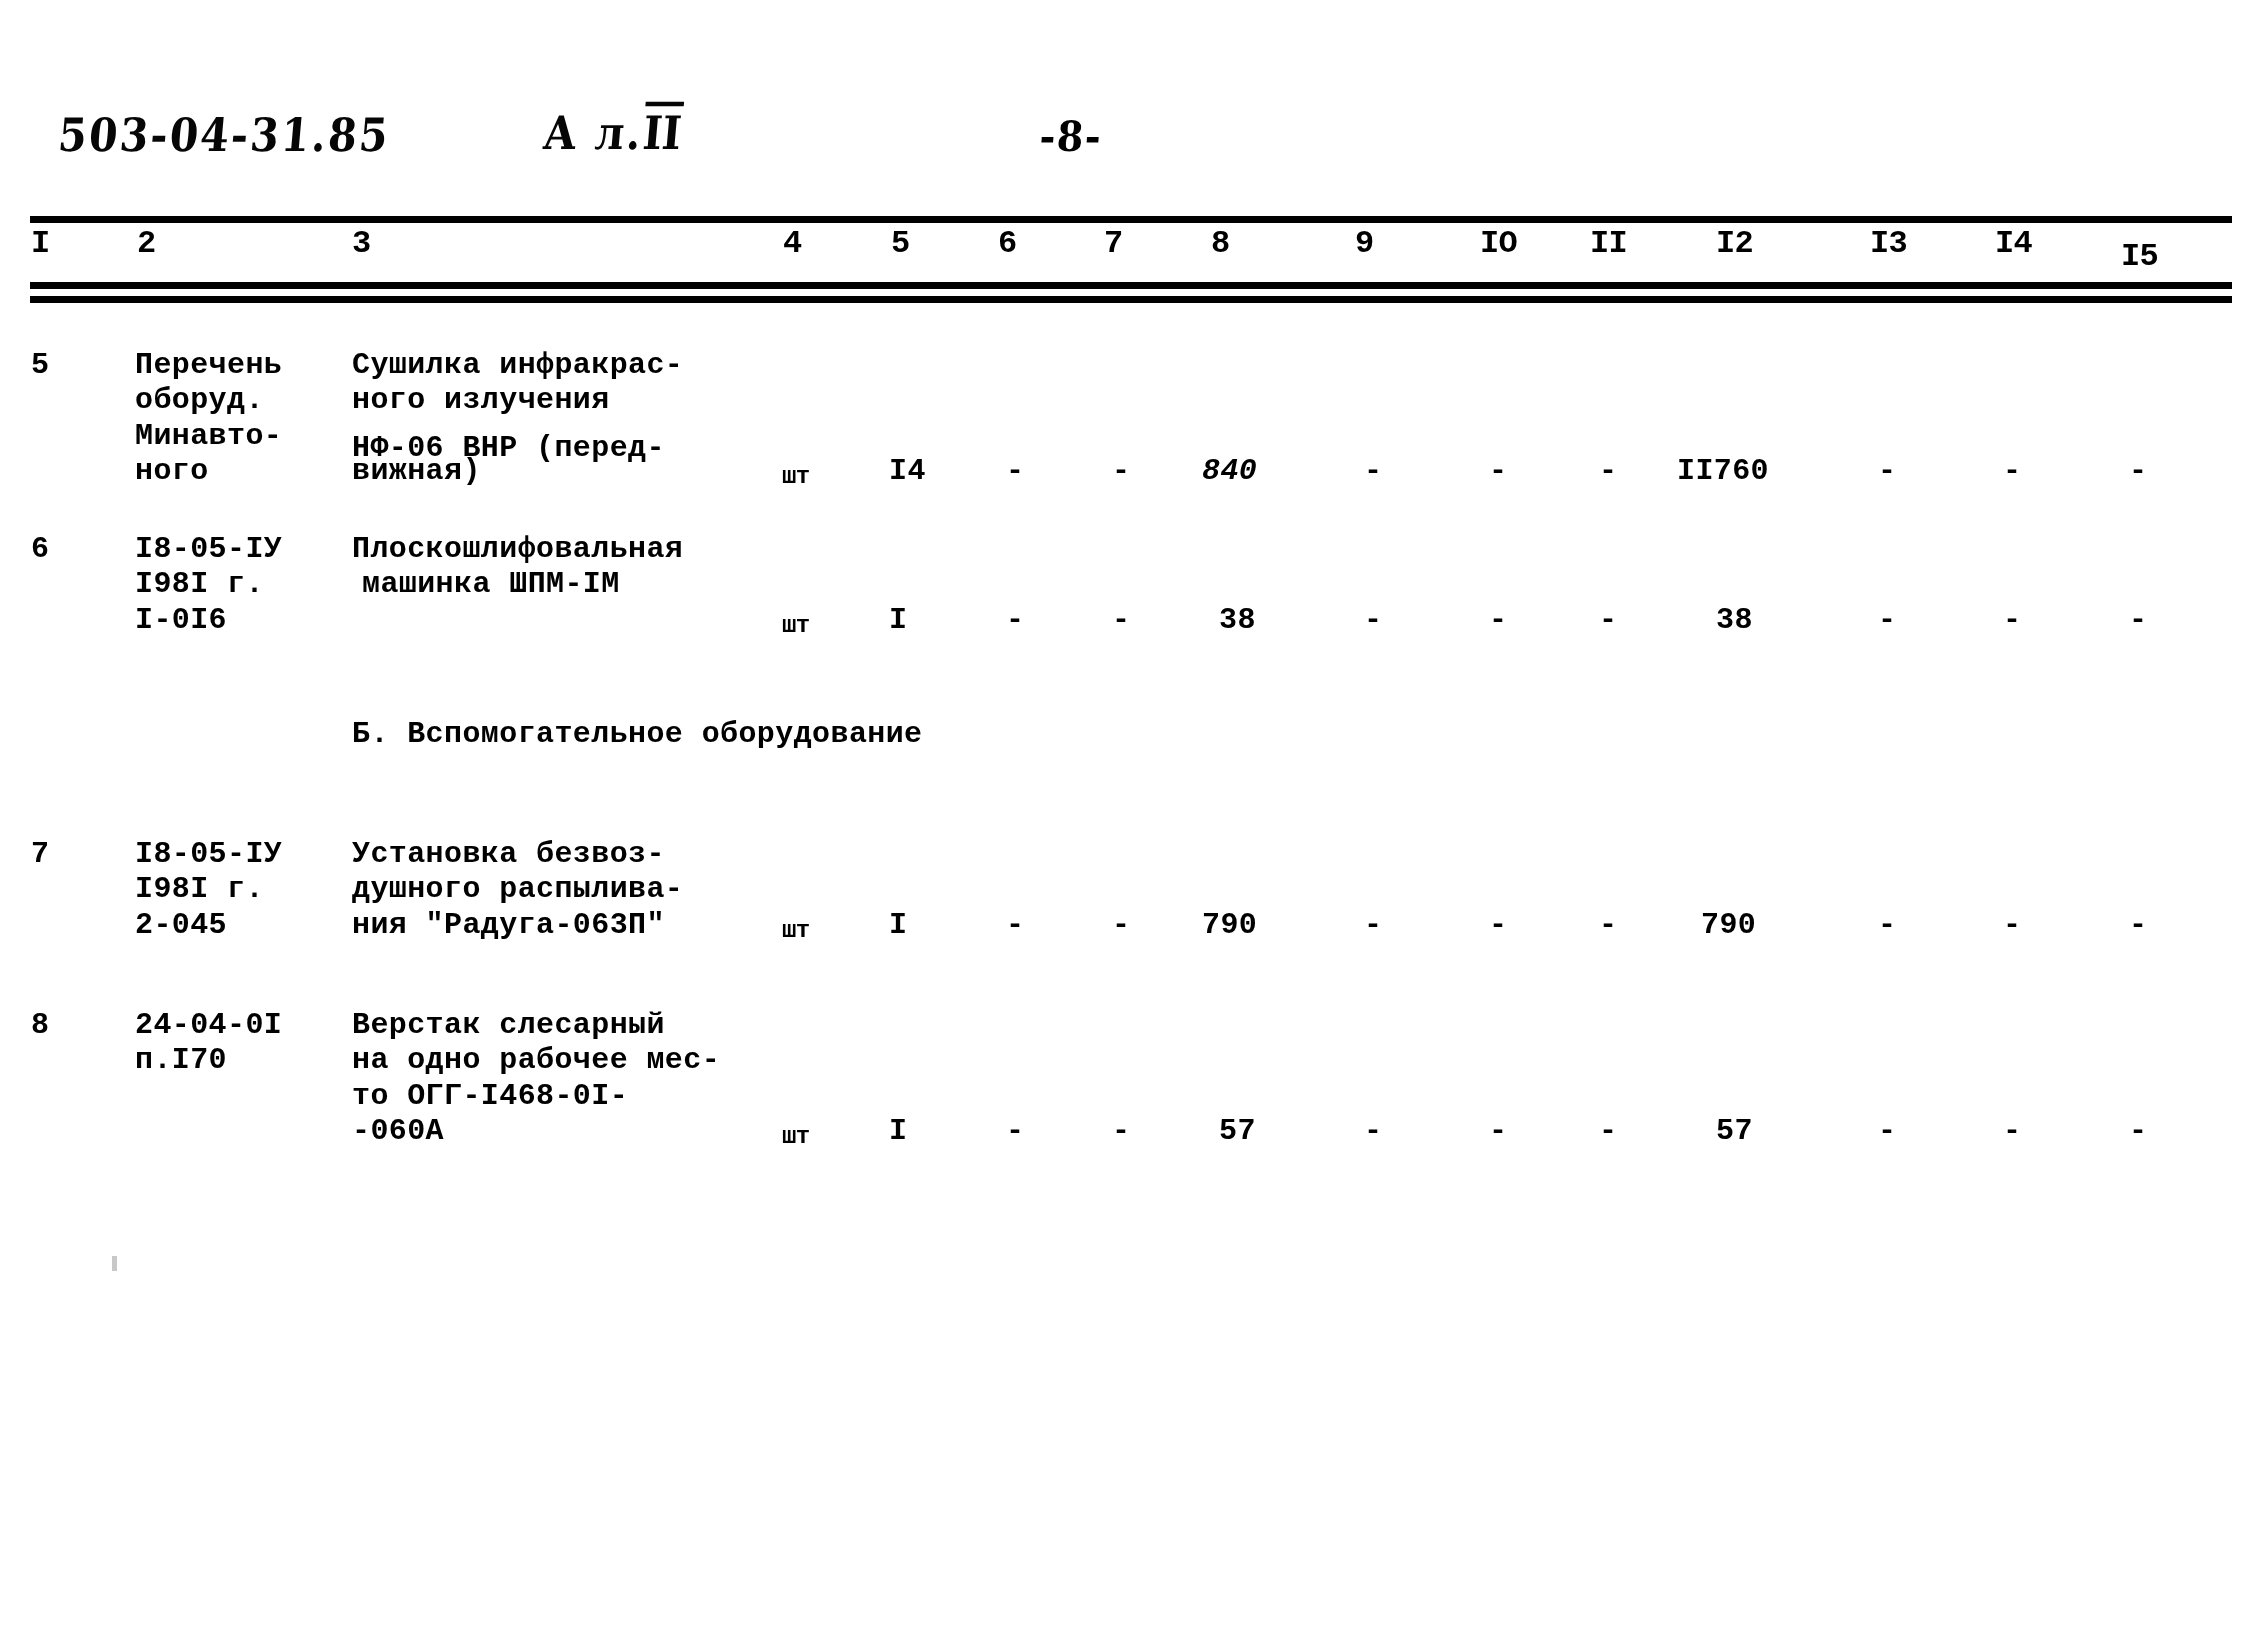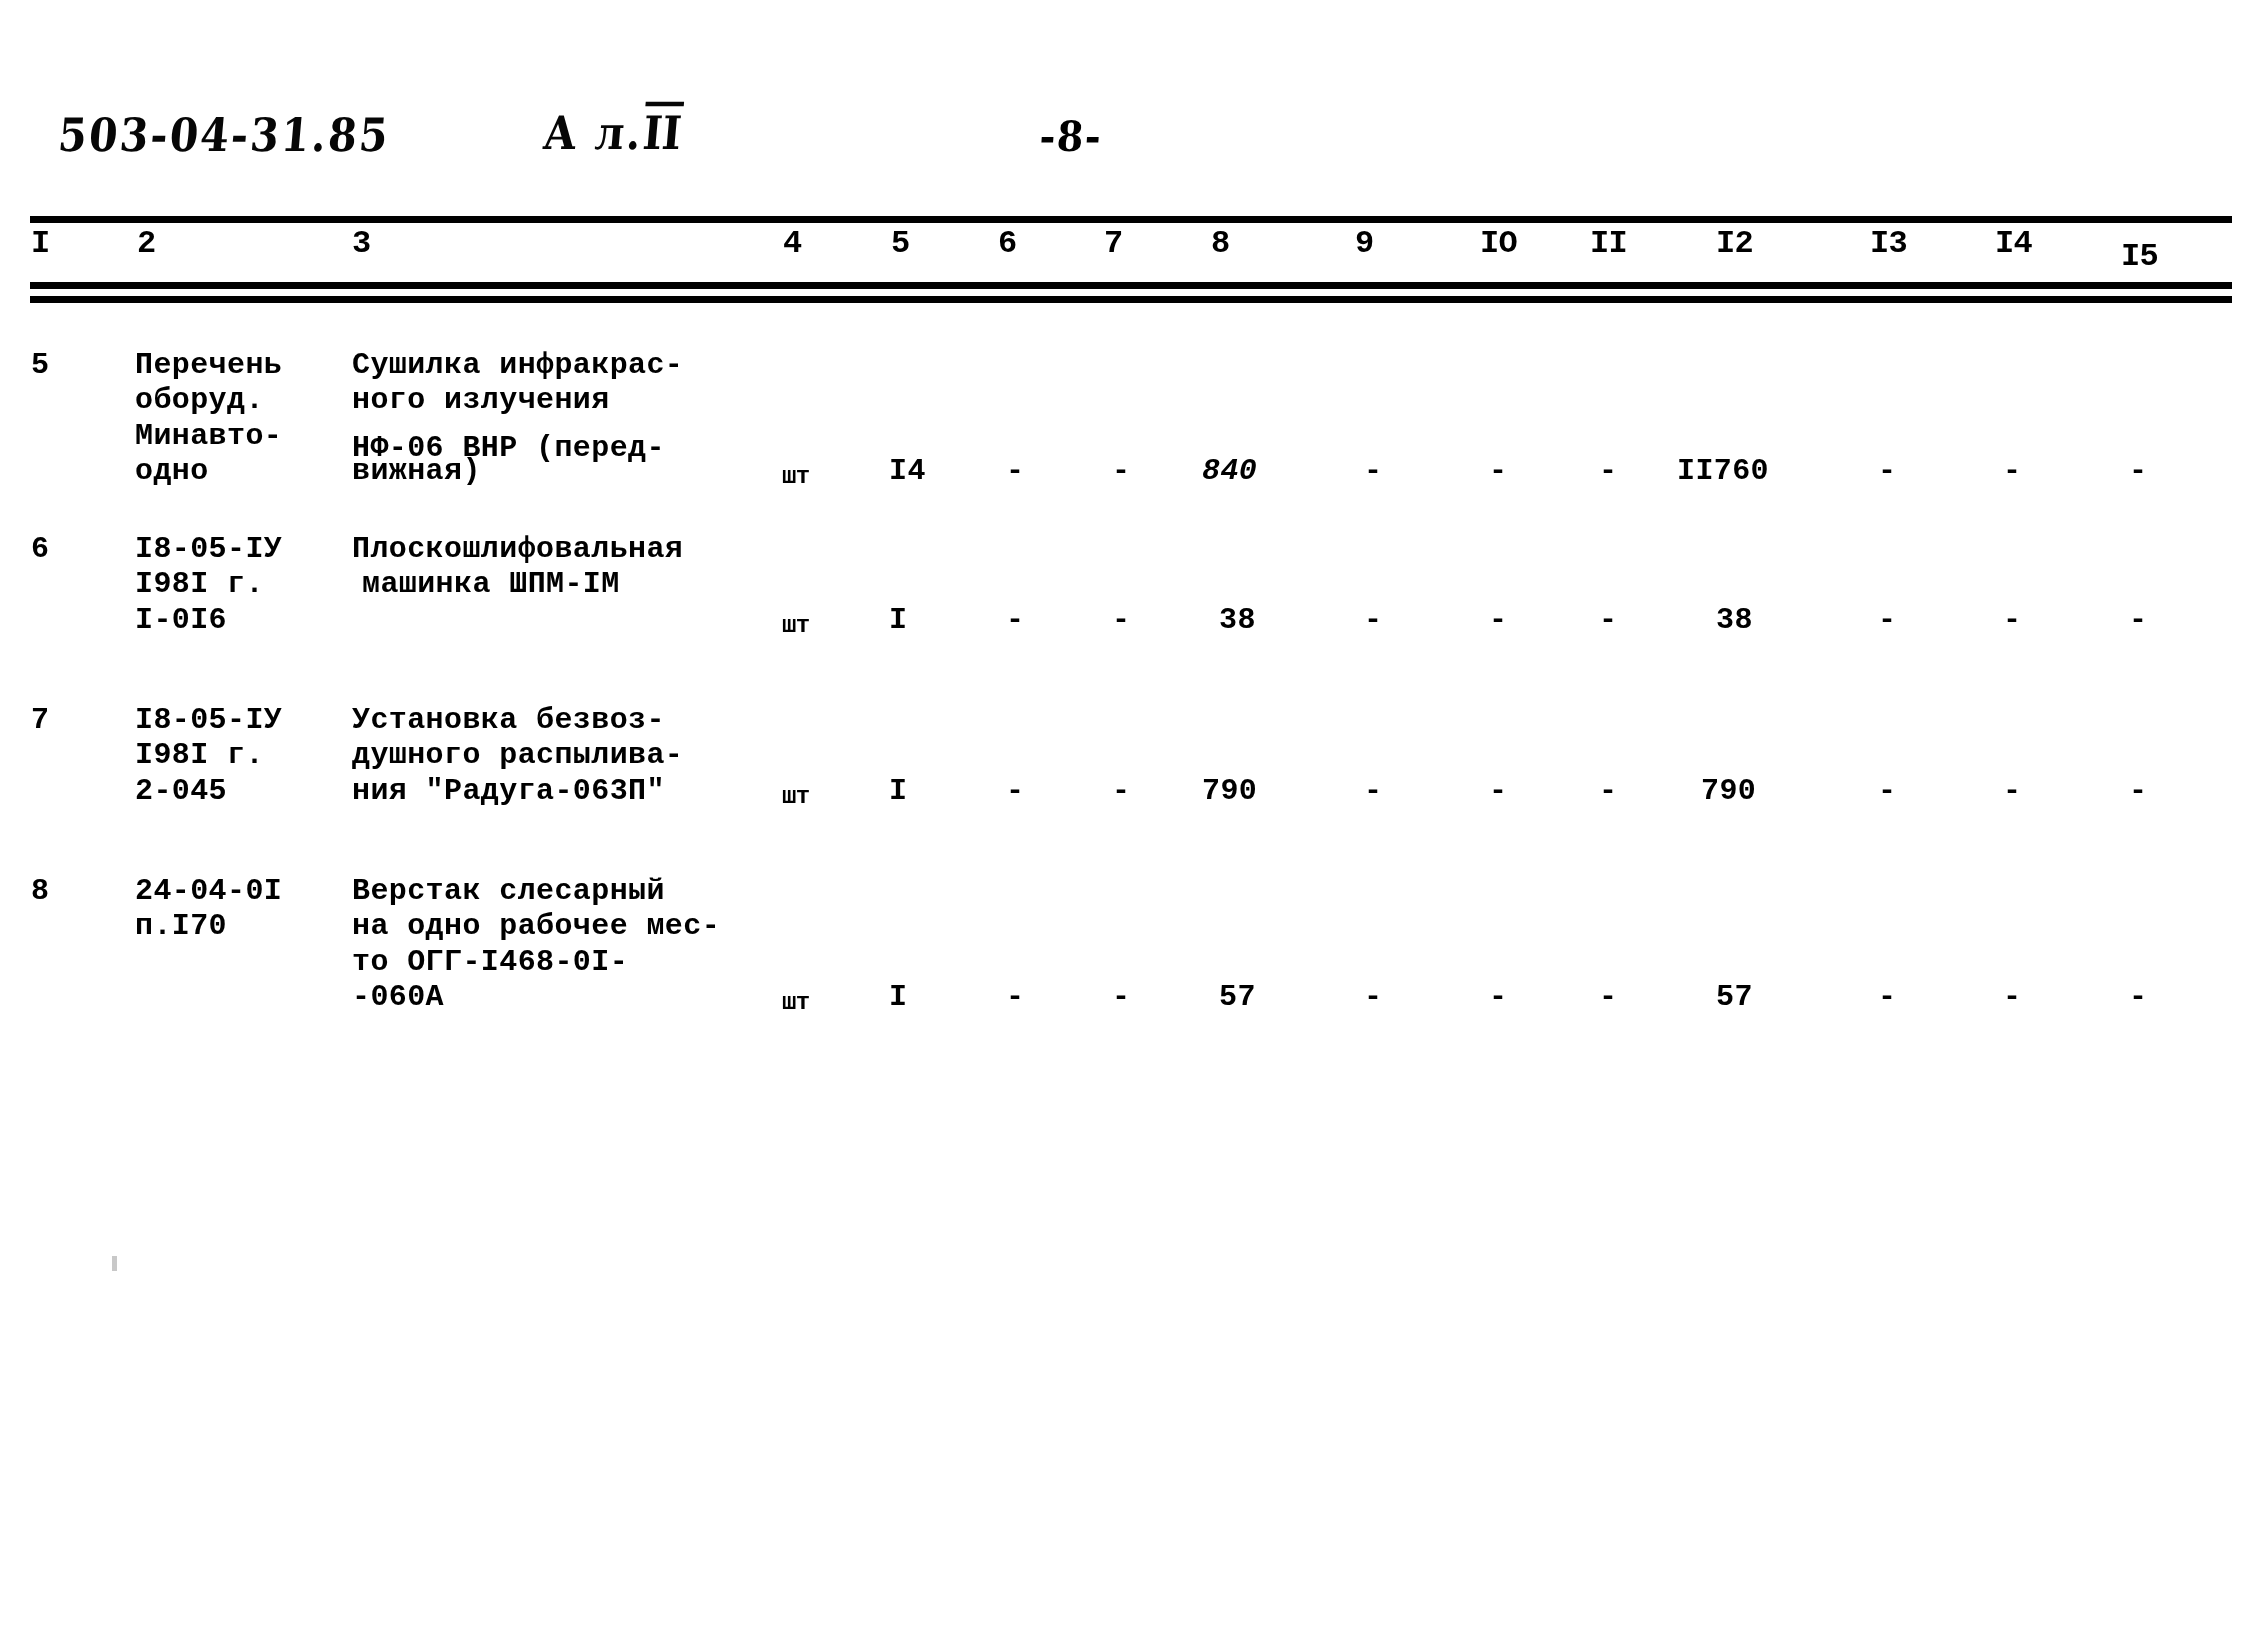--- a/index.html
+++ b/index.html
@@ -173,21 +173,21 @@
     <span style="left:2121px;margin-top:13px;">I5</span>
   </div>
 
   <div class="tbody">
 
     <div class="row" style="height:184px;">
       <div class="cell" style="left:31px;  top:0px;">5</div>
       <div class="cell" style="left:135px; top:0px;">Перечень</div>
       <div class="cell" style="left:135px; top:35px;">оборуд.</div>
       <div class="cell" style="left:135px; top:71px;">Минавто-</div>
-      <div class="cell" style="left:135px; top:106px;">одно</div>
+      <div class="cell" style="left:135px; top:106px;">ного</div>
 
       <div class="cell" style="left:352px; top:0px;">Сушилка инфракрас-</div>
       <div class="cell" style="left:352px; top:35px;">ного излучения</div>
       <div class="cell" style="left:352px; top:71px;margin-top:12px;">НФ-06 ВНР (перед-</div>
       <div class="cell" style="left:352px; top:106px;">вижная)</div>
 
       <div class="cell unit" style="left:782px; top:112px;">шт</div>
       <div class="cell num" style="left:889px; top:106px;">I4</div>
       <div class="cell num" style="left:1006px; top:106px;">-</div>
       <div class="cell num" style="left:1112px; top:106px;">-</div>
@@ -217,20 +217,23 @@
       <div class="cell num" style="left:1219px; top:71px;">38</div>
       <div class="cell num" style="left:1364px; top:71px;">-</div>
       <div class="cell num" style="left:1489px; top:71px;">-</div>
       <div class="cell num" style="left:1599px; top:71px;">-</div>
       <div class="cell num" style="left:1716px; top:71px;">38</div>
       <div class="cell num" style="left:1878px; top:71px;">-</div>
       <div class="cell num" style="left:2003px; top:71px;">-</div>
       <div class="cell num" style="left:2129px; top:71px;">-</div>
     </div>
 
+    <div class="row" style="height:134px;">
+      <div class="section-head" style="left:352px; top:16px;">Б. Вспомогательное оборудование</div>
+    </div>
 
     <div class="row" style="height:171px;">
       <div class="cell" style="left:31px;  top:0px;">7</div>
       <div class="cell" style="left:135px; top:0px;">I8-05-IУ</div>
       <div class="cell" style="left:135px; top:35px;">I98I г.</div>
       <div class="cell" style="left:135px; top:71px;">2-045</div>
 
       <div class="cell" style="left:352px; top:0px;">Установка безвоз-</div>
       <div class="cell" style="left:352px; top:35px;">душного распылива-</div>
       <div class="cell" style="left:352px; top:71px;">ния "Радуга-063П"</div>

